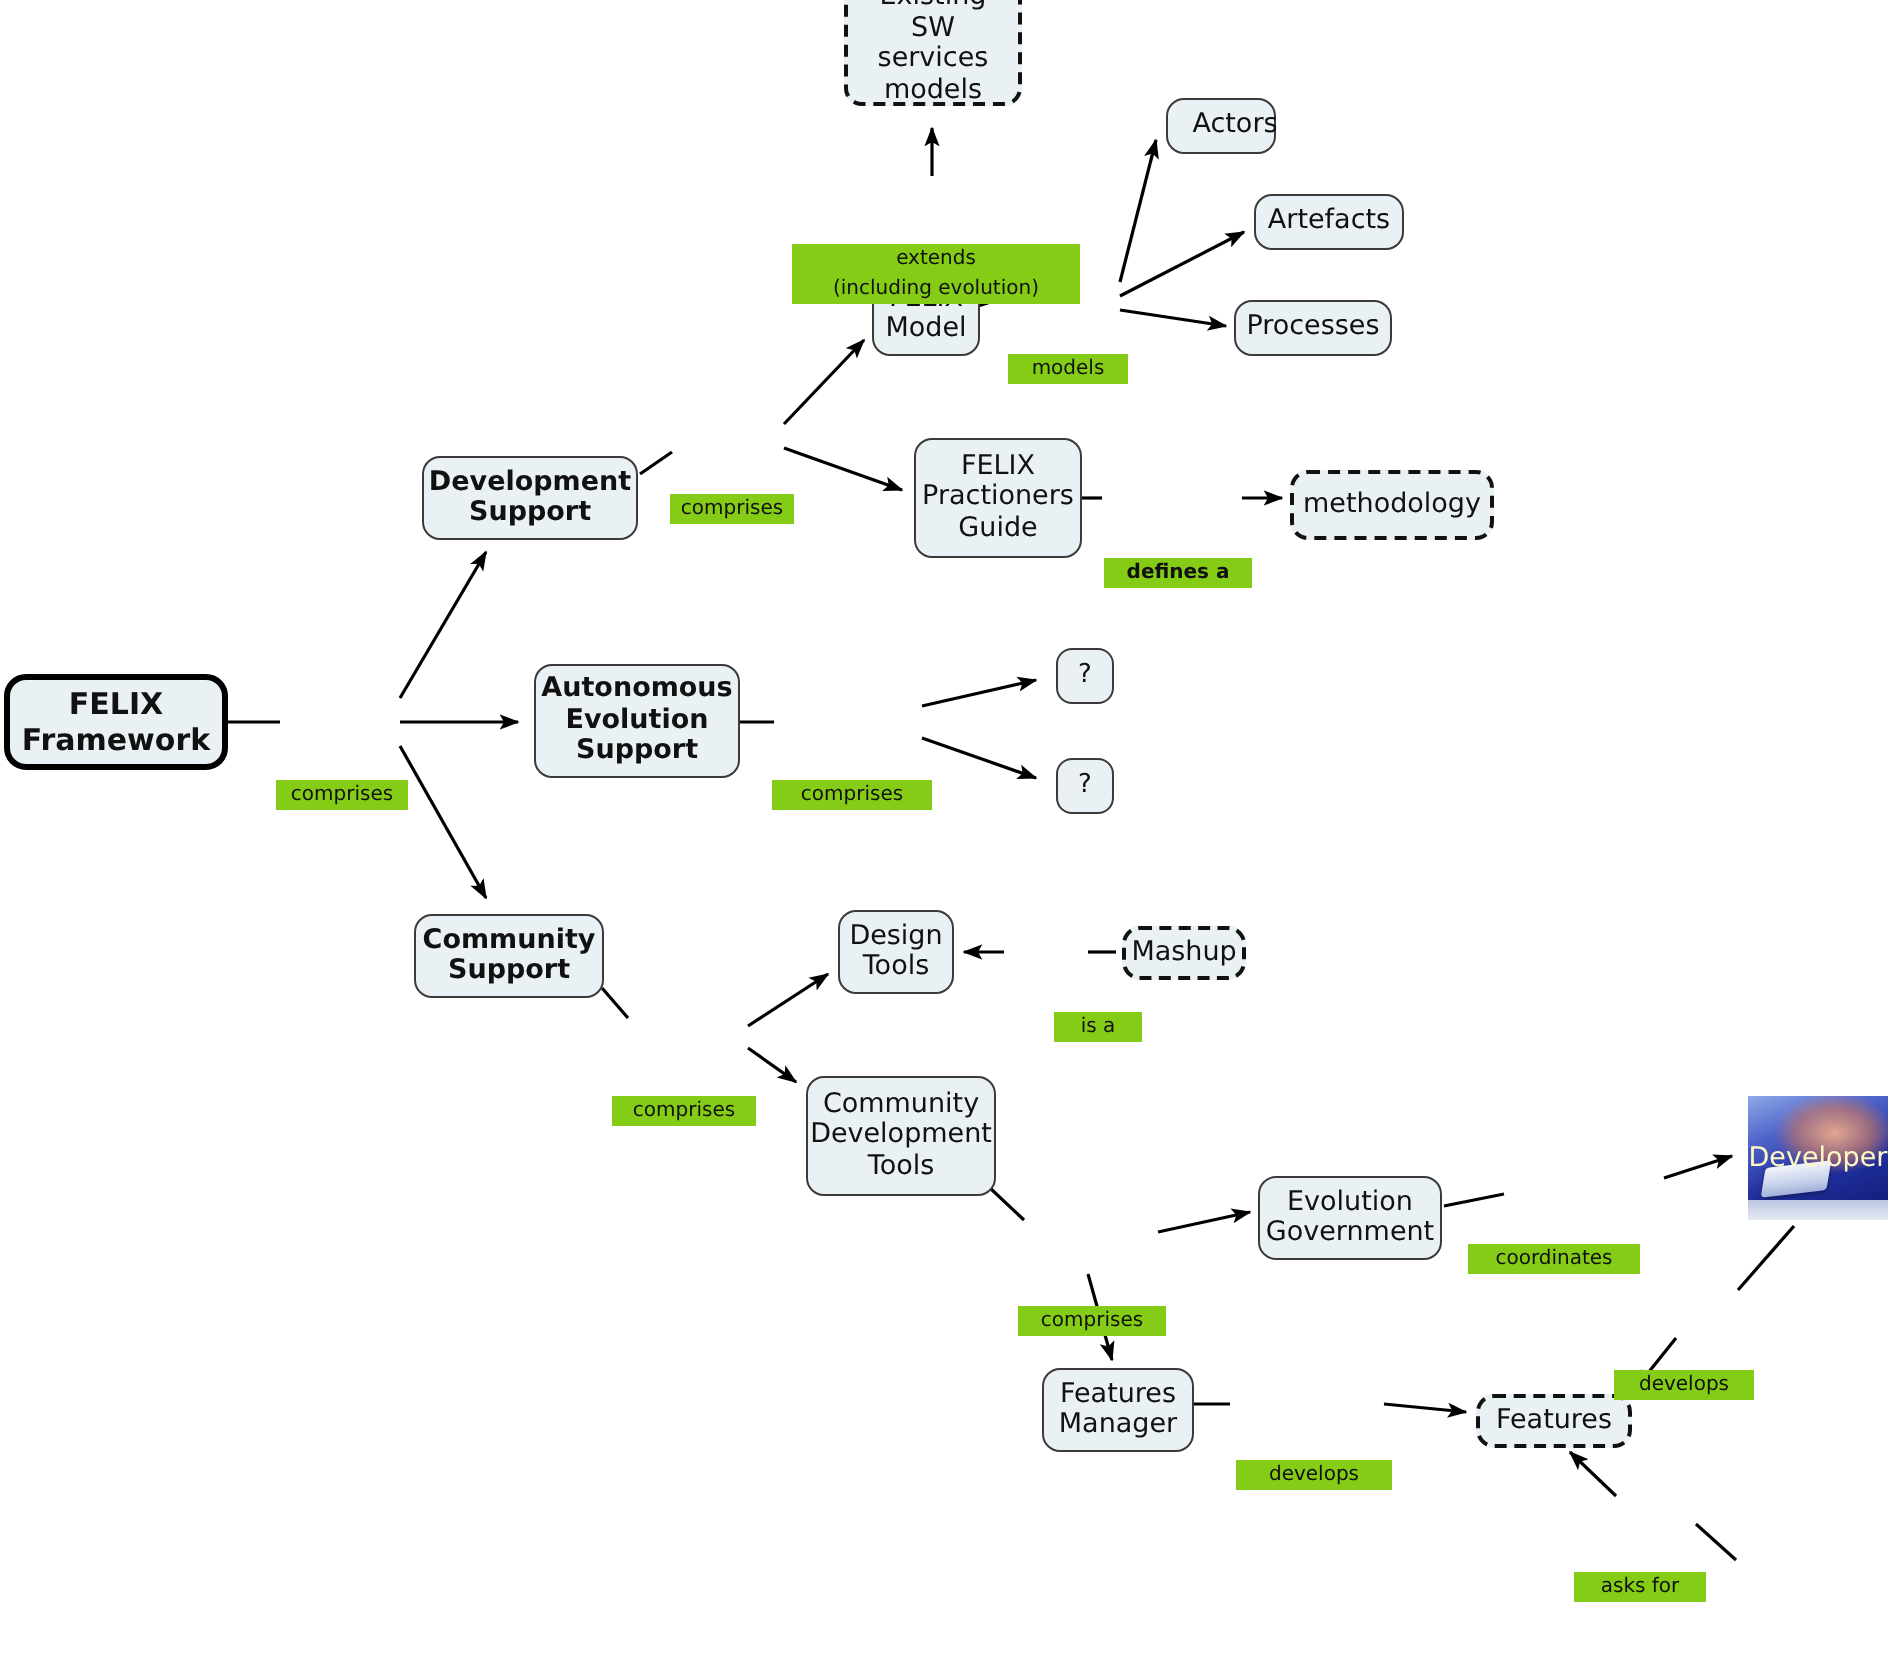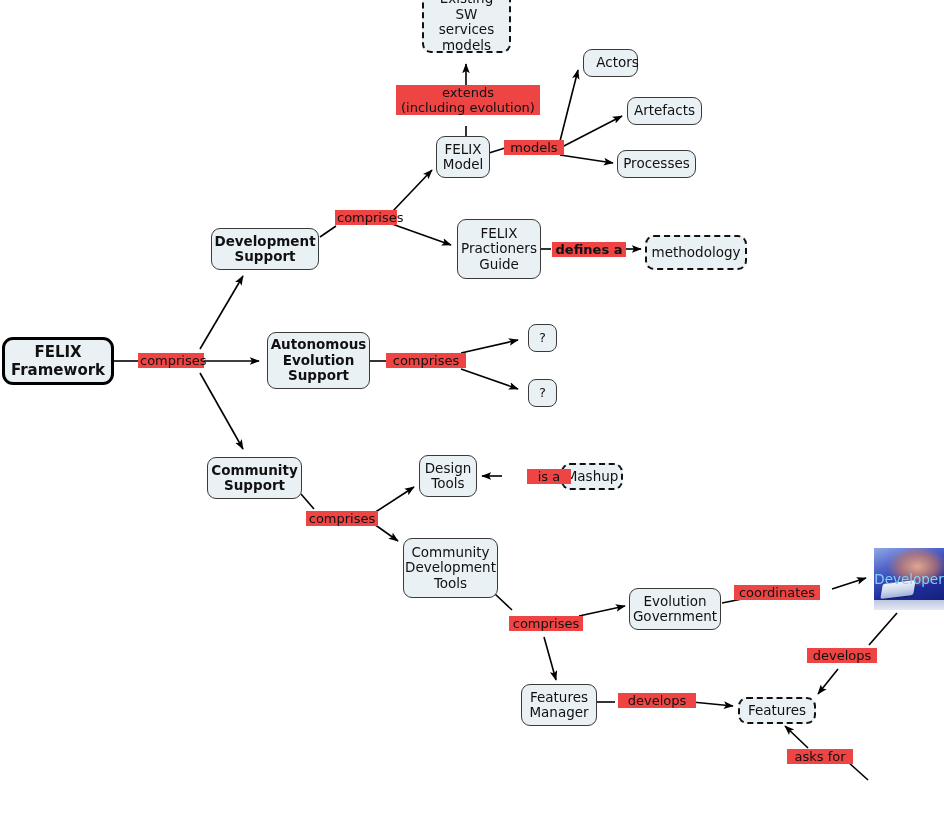--- a/index.html
+++ b/index.html
@@ -55,27 +55,28 @@
     border-style: dashed;
     border-width: 2px;
     border-color: #111111;
   }
   .node.small {
     font-size: 13px;
     border-radius: 8px;
   }
   .edge-label {
     position: absolute;
-    background: #ef4444;
+    background: #84cc16;
     color: #111111;
-    font-size: 13px;
+    font-size: 10px;
     line-height: 15px;
     white-space: pre-line;
     text-align: center;
     padding: 0 2px;
+    margin-top: 37px;
   }
   
   .photo-node {
     position: absolute;
     overflow: hidden;
     background: #2a4fb8;
     display: flex;
     align-items: center;
     justify-content: center;
   }
@@ -99,21 +100,21 @@
   }
   .photo-strip {
     position: absolute;
     left: 0; bottom: 0; width: 100%; height: 16%;
     background: linear-gradient(180deg, #bcc6e2 0%, #e6eaf4 100%);
   }
   .photo-label {
     position: relative;
     z-index: 3;
     font-size: 13.5px;
-    color: #7dd3fc;
+    color: #fef9c3;
   }
   
   .avatar-node {
     position: absolute;
   }
   .avatar-label {
     position: absolute;
     left: 0;
     width: 100%;
     top: 44%;

